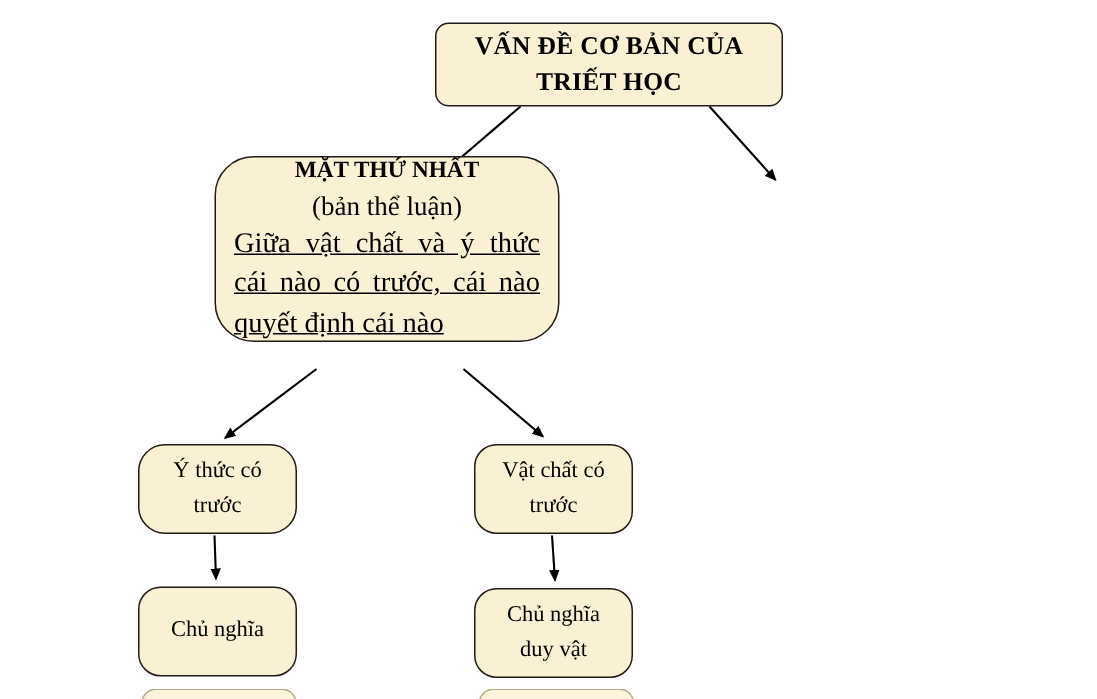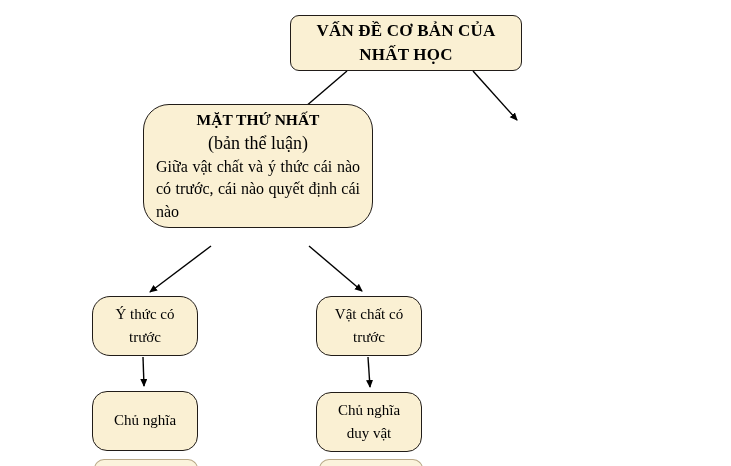--- a/index.html
+++ b/index.html
@@ -42,23 +42,24 @@
     line-height:1.42;
     letter-spacing:.2px;
   }
   .l2{
     border-radius:26px;
     padding:8px 12px 8px 12px;
   }
   .l2 .title{font-weight:bold;font-size:15.5px;line-height:1.4;}
   .l2 .subtitle{font-size:18px;line-height:1.35;text-align:center;}
   .l2 .body{
-    font-size:16px;line-height:1.38;
+    font-size:19px;line-height:1.38;
     text-align:justify;text-justify:inter-word;
     margin-top:1px;
+    text-decoration:underline;
   }
   .small{
     border-radius:15px;
     font-size:15px;
     line-height:1.55;
   }
   .ghost{
     position:absolute;
     box-sizing:border-box;
     height:12px;
@@ -82,21 +83,21 @@
     <line x1="347" y1="71" x2="291" y2="119" marker-end="url(#ah)"></line>
     <line x1="473" y1="71" x2="517" y2="120" marker-end="url(#ah)"></line>
     <line x1="211" y1="246" x2="150" y2="292" marker-end="url(#ah)"></line>
     <line x1="309" y1="246" x2="362" y2="291" marker-end="url(#ah)"></line>
     <line x1="143" y1="357" x2="144" y2="386" marker-end="url(#ah)"></line>
     <line x1="368" y1="357" x2="370" y2="387" marker-end="url(#ah)"></line>
   </svg>
 
   <div class="box root-box" style="left:290px;top:15px;width:232px;height:56px;">
     <div>VẤN ĐỀ CƠ BẢN CỦA</div>
-    <div>NHẤT HỌC</div>
+    <div>TRIẾT HỌC</div>
   </div>
 
   <div class="box l2" style="left:143px;top:104px;width:230px;height:124px;">
     <div class="title">MẶT THỨ NHẤT</div>
     <div class="subtitle">(bản thể luận)</div>
     <div class="body">Giữa vật chất và ý thức cái nào có trước, cái nào quyết định cái nào</div>
   </div>
 
 
   <div class="box small" style="left:92px;top:296px;width:106px;height:60px;border-radius:18px;">

